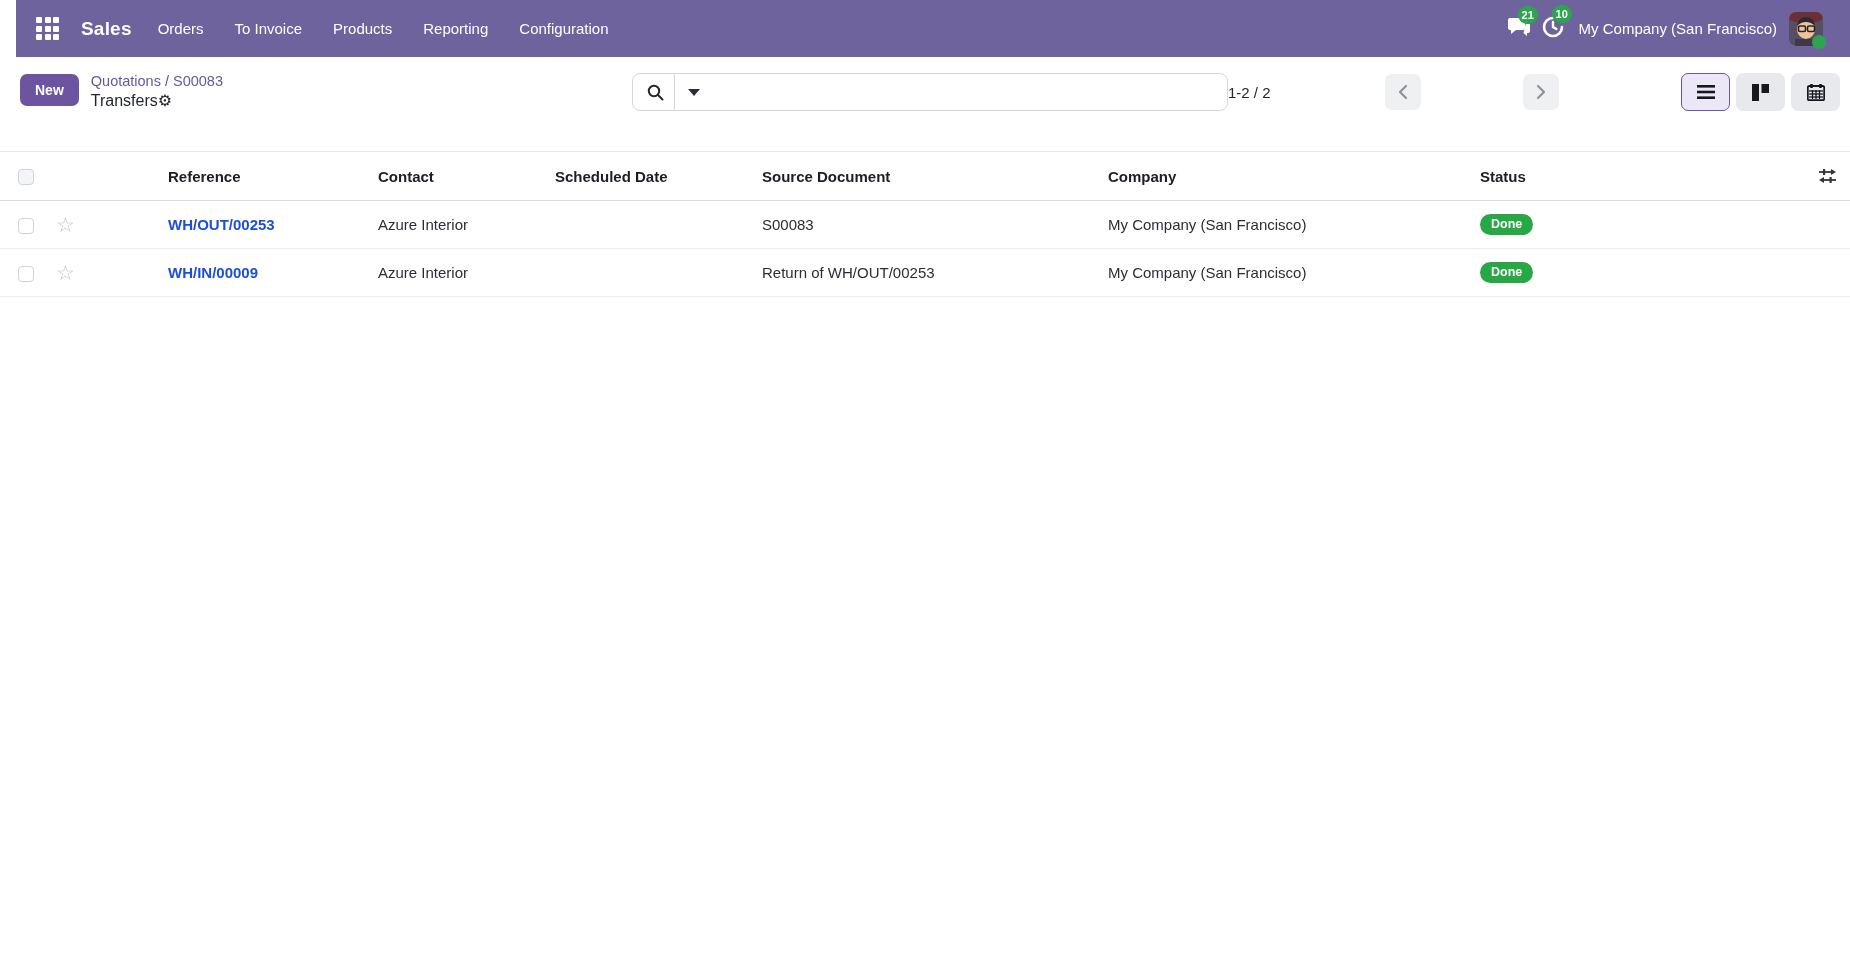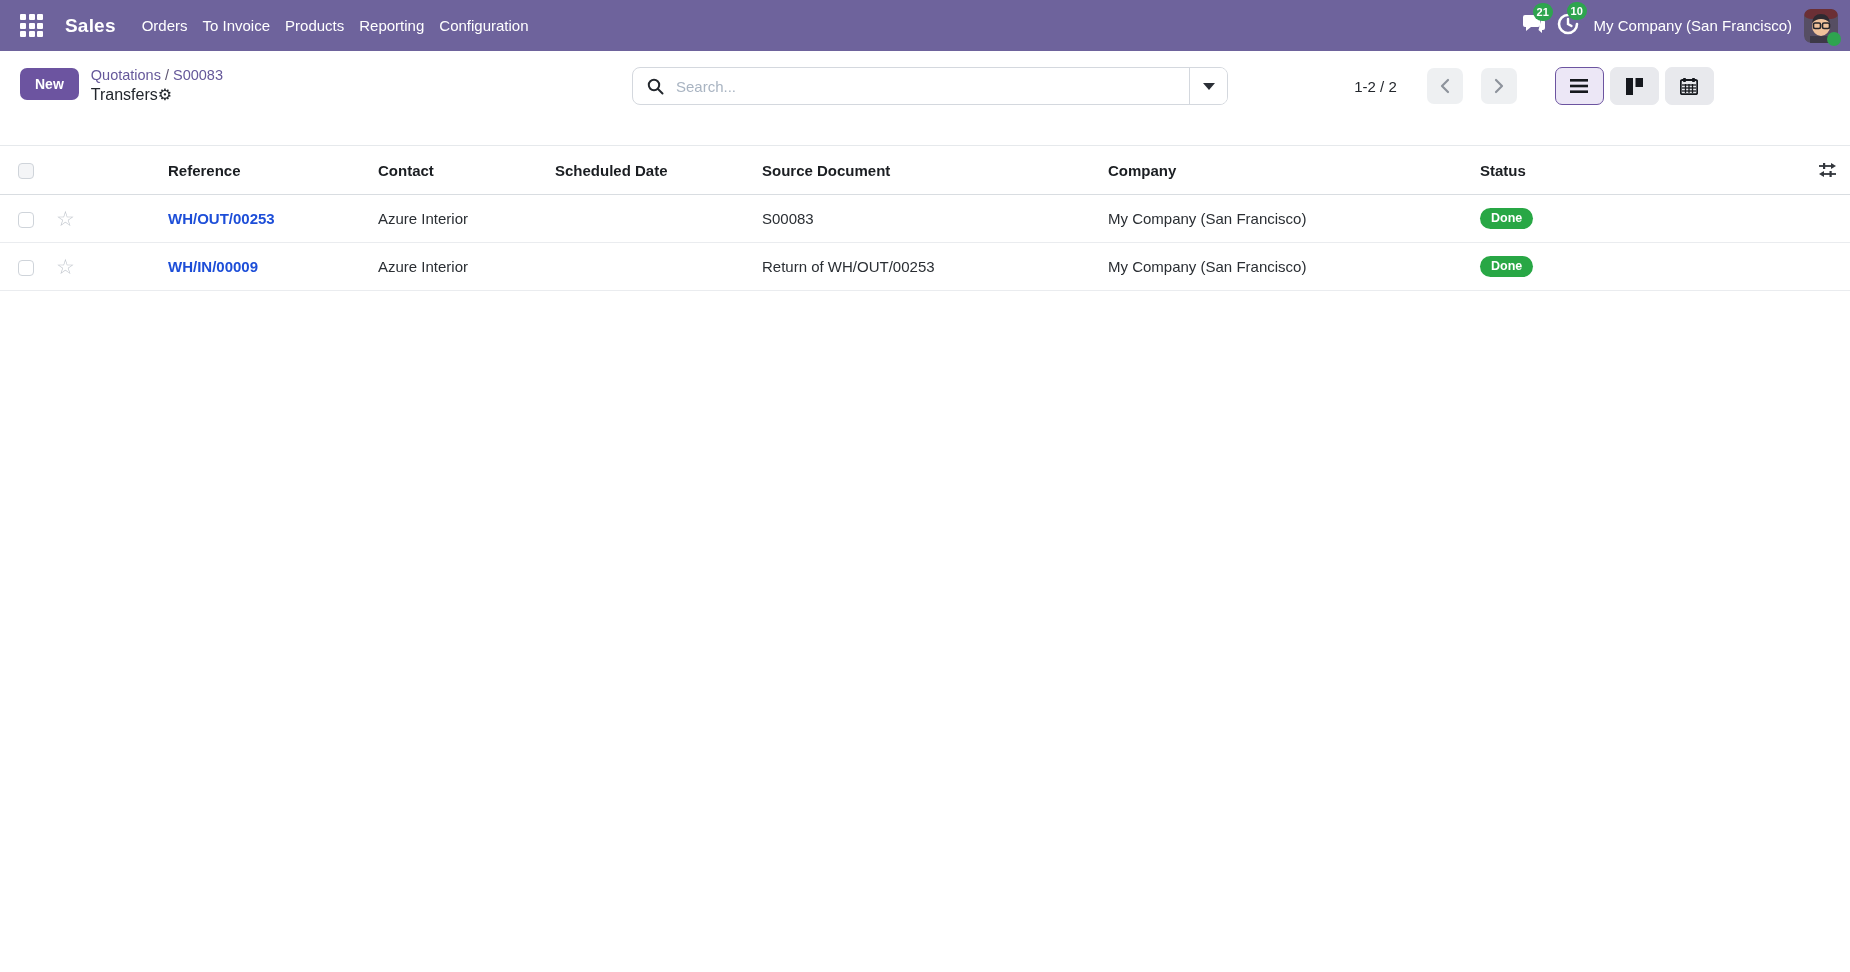--- a/index.html
+++ b/index.html
@@ -4,30 +4,31 @@
 <style>
   * { box-sizing: border-box; }
   html,body { margin:0; padding:0; }
   body {
     width:1850px; height:972px; background:#ffffff; overflow:hidden;
     font-family:"Liberation Sans", sans-serif; color:#2a2e33;
   }
 
   
   .topbar {
-    height:51px; background:#6E639C; color:#fff;
+    height:57px; background:#6E639C; color:#fff;
     display:flex; align-items:center; justify-content:space-between;
-    padding:0 12px 0 16px;
+    padding:0 27px 0 16px;
+    margin-left:16px;
   }
   .tb-left { display:flex; align-items:center; gap:24px; }
   .apps-btn { background:none; border:none; padding:4px; cursor:pointer; display:flex; }
   .grid-icon { display:grid; grid-template-columns:repeat(3,6px); grid-template-rows:repeat(3,6px); gap:2.5px; }
   .grid-icon span { background:#fff; border-radius:1px; }
   .brand { font-size:19px; font-weight:700; letter-spacing:.2px; margin-left:-6px; cursor:pointer; }
-  .tb-menu { display:flex; align-items:center; gap:11px; }
+  .tb-menu { display:flex; align-items:center; gap:27px; }
   .tb-menu .menu-item { background:none; border:none; color:#fff; font-size:15px; font-family:inherit; cursor:pointer; padding:4px 2px; }
 
   .tb-right { display:flex; align-items:center; gap:6px; }
   .icon-btn { position:relative; background:none; border:none; padding:2px; cursor:pointer; display:flex; }
   .count-badge {
     position:absolute; top:-8px; left:13px;
     background:#2EA44F; color:#fff; font-size:11px; font-weight:700;
     min-width:20px; height:18px; line-height:18px; text-align:center;
     border-radius:10px; padding:0 4px;
   }
@@ -54,21 +55,21 @@
     flex:0 0 596px; height:38px; background:#fff;
     border:1px solid #d4d8de; border-radius:8px;
     display:flex; align-items:center; overflow:hidden;
   }
   .search-box .mag { margin:0 10px 0 14px; display:flex; }
   .search-input { flex:1; border:none; outline:none; font-size:15px; font-family:inherit; color:#2a2e33; background:transparent; }
   .search-input::placeholder { color:#a9b4c2; }
   .search-caret { width:38px; align-self:stretch; border:none; border-left:1px solid #d4d8de; background:#fff; display:flex; align-items:center; justify-content:center; cursor:pointer; }
   .caret-down { width:0; height:0; border-left:6px solid transparent; border-right:6px solid transparent; border-top:7px solid #2b2f36; }
 
-  .cp-right { flex:1 1 0; display:flex; align-items:center; justify-content:center; gap:18px; }
+  .cp-right { flex:1 1 0; display:flex; align-items:center; justify-content:space-between; gap:18px; }
   .pager-text { font-size:15px; color:#23272d; margin-right:12px; white-space:nowrap; }
   .pager-btn { width:36px; height:36px; background:#eef0f2; border:none; border-radius:7px; display:flex; align-items:center; justify-content:center; cursor:pointer; }
   .vs-group { display:flex; gap:6px; margin-left:20px; }
   .vs-btn { width:49px; height:38px; background:#e8e9ed; border:1px solid #e8e9ed; border-radius:7px; display:flex; align-items:center; justify-content:center; cursor:pointer; }
   .vs-btn.active { background:#ece7f6; border-color:#6C54A0; }
 
   
   .list-table { width:100%; border-collapse:collapse; table-layout:fixed; font-size:15px;margin-top:24px; }
   .list-table thead th {
     height:48px; text-align:left; font-weight:700; color:#1b1e22;
@@ -166,21 +167,20 @@
     </div>
   </div>
 
   <div class="search-box">
     <span class="mag">
       <svg width="17" height="17" viewBox="0 0 17 17">
         <circle cx="7" cy="7" r="5.2" fill="none" stroke="#23272d" stroke-width="2"></circle>
         <line x1="11" y1="11" x2="15.5" y2="15.5" stroke="#23272d" stroke-width="2" stroke-linecap="round"></line>
       </svg>
     </span>
-    <input class="search-input" type="text" placeholder="Search..." style="">
     <button class="search-caret">
       <span class="caret-down"></span>
     </button>
   </div>
 
   <div class="cp-right">
     <span class="pager-text">1-2 / 2</span>
     <button class="pager-btn">
       <svg width="12" height="16" viewBox="0 0 12 16">
         <polyline points="9,2 3,8 9,14" fill="none" stroke="#8d939c" stroke-width="2.2" stroke-linecap="round" stroke-linejoin="round"></polyline>

